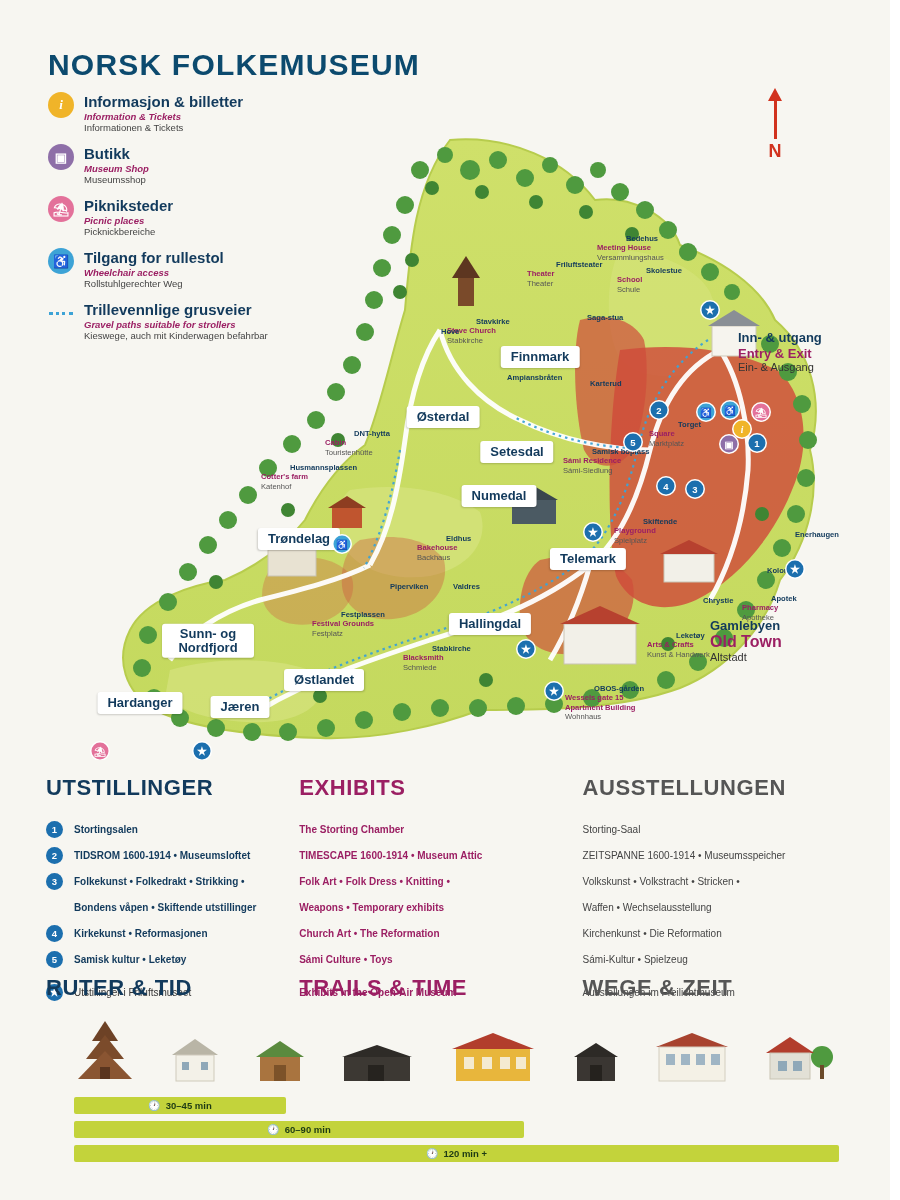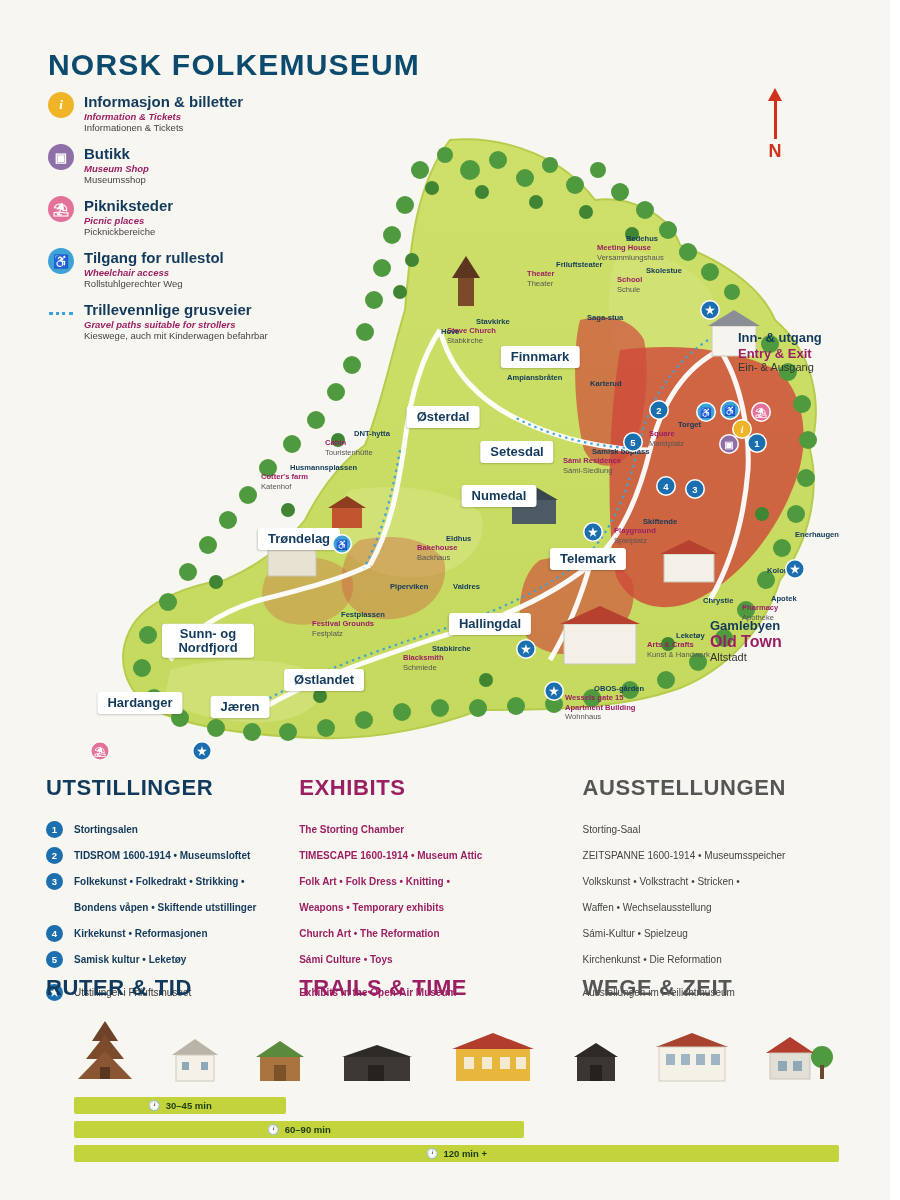--- a/index.html
+++ b/index.html
@@ -585,24 +585,24 @@
         <div class="ex-row">
             <div class="ex-txt de">ZEITSPANNE 1600-1914 • Museumsspeicher</div>
           </div>
         <div class="ex-row">
             <div class="ex-txt de">Volkskunst • Volkstracht • Stricken •</div>
           </div>
         <div class="ex-row">
             <div class="ex-txt de">Waffen • Wechselausstellung</div>
           </div>
         <div class="ex-row">
+            <div class="ex-txt de">Kirchenkunst • Die Reformation</div>
+          </div>
+        <div class="ex-row">
             <div class="ex-txt de">Sámi-Kultur • Spielzeug</div>
-          </div>
-        <div class="ex-row">
-            <div class="ex-txt de">Kirchenkunst • Die Reformation</div>
           </div>
         <div class="ex-row ex-foot">
             <div class="ex-txt de">Ausstellungen im Freilichtmuseum</div>
           </div>
       </div>
 
     </div>
   </div>
 
   <div class="routes">

